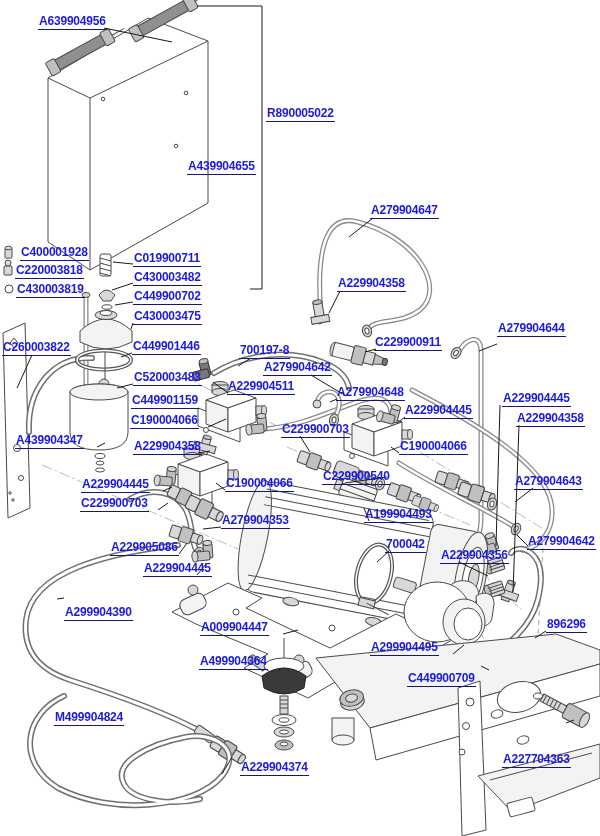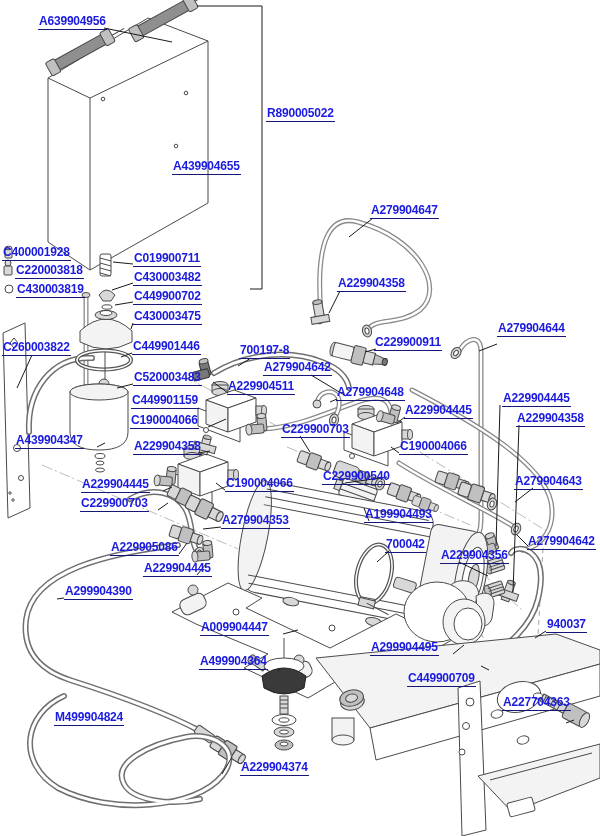--- a/index.html
+++ b/index.html
@@ -397,23 +397,23 @@
   <path class="ld" d="M453,654 L464,645"></path>
   <path class="ld" d="M281,668 L278,671"></path>
   <path class="ld" d="M489,670 L481,666"></path>
   <path class="ld" d="M566,723 L574,720"></path>
   <path class="ld" d="M222,774 L232,757"></path>
 </g>
 </svg>
 
 <div class="lbl" style="left:38px;top:15px">A639904956</div>
 <div class="lbl" style="left:266px;top:107px">R890005022</div>
-<div class="lbl" style="left:172px;top:160px">A439904655</div>
+<div class="lbl" style="left:187px;top:160px">A439904655</div>
 <div class="lbl" style="left:370px;top:204px">A279904647</div>
-<div class="lbl" style="left:2px;top:246px">C400001928</div>
+<div class="lbl" style="left:20px;top:246px">C400001928</div>
 <div class="lbl" style="left:133px;top:252px">C019900711</div>
 <div class="lbl" style="left:15px;top:264px">C220003818</div>
 <div class="lbl" style="left:133px;top:271px">C430003482</div>
 <div class="lbl" style="left:337px;top:277px">A229904358</div>
 <div class="lbl" style="left:16px;top:283px">C430003819</div>
 <div class="lbl" style="left:133px;top:290px">C449900702</div>
 <div class="lbl" style="left:133px;top:310px">C430003475</div>
 <div class="lbl" style="left:497px;top:322px">A279904644</div>
 <div class="lbl" style="left:374px;top:336px">C229900911</div>
 <div class="lbl" style="left:2px;top:341px">C260003822</div>
@@ -437,23 +437,23 @@
 <div class="lbl" style="left:225px;top:477px">C190004066</div>
 <div class="lbl" style="left:514px;top:475px">A279904643</div>
 <div class="lbl" style="left:80px;top:497px">C229900703</div>
 <div class="lbl" style="left:364px;top:508px">A199904493</div>
 <div class="lbl" style="left:221px;top:514px">A279904353</div>
 <div class="lbl" style="left:385px;top:538px">700042</div>
 <div class="lbl" style="left:110px;top:541px">A229905086</div>
 <div class="lbl" style="left:527px;top:535px">A279904642</div>
 <div class="lbl" style="left:440px;top:549px">A229904356</div>
 <div class="lbl" style="left:143px;top:562px">A229904445</div>
-<div class="lbl" style="left:64px;top:585px">A299904390</div>
+<div class="lbl" style="left:64px;top:606px">A299904390</div>
 <div class="lbl" style="left:200px;top:621px">A009904447</div>
-<div class="lbl" style="left:546px;top:618px">940037</div>
+<div class="lbl" style="left:546px;top:618px">896296</div>
 <div class="lbl" style="left:370px;top:641px">A299904495</div>
 <div class="lbl" style="left:199px;top:655px">A499904364</div>
 <div class="lbl" style="left:407px;top:672px">C449900709</div>
 <div class="lbl" style="left:54px;top:711px">M499904824</div>
-<div class="lbl" style="left:502px;top:696px">A227704363</div>
+<div class="lbl" style="left:502px;top:753px">A227704363</div>
 <div class="lbl" style="left:240px;top:761px">A229904374</div>
 
 </div>
 
 </body></html>

